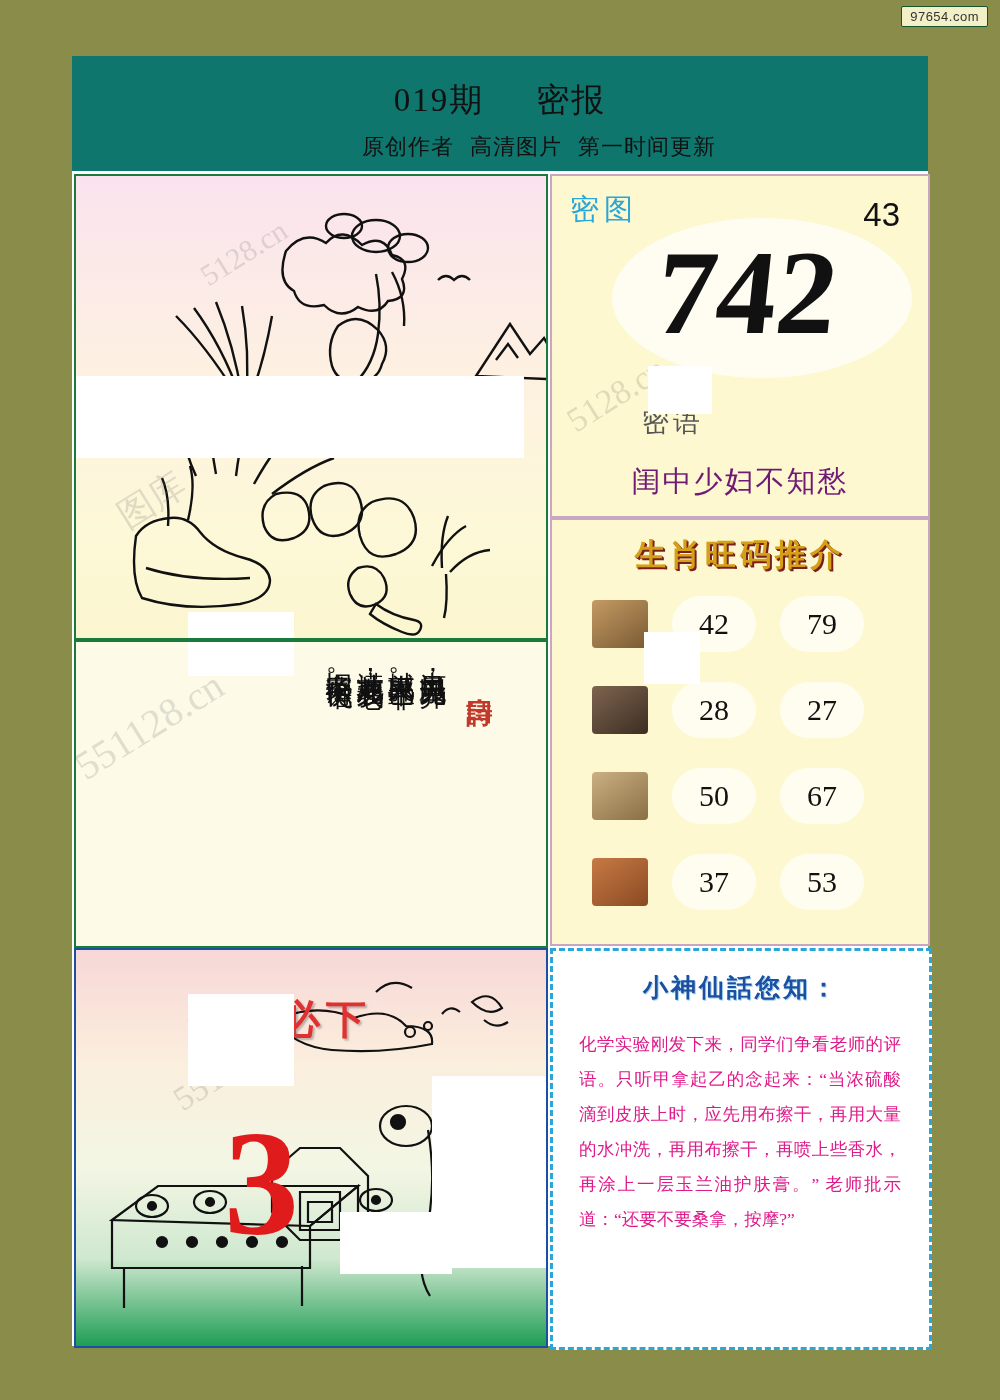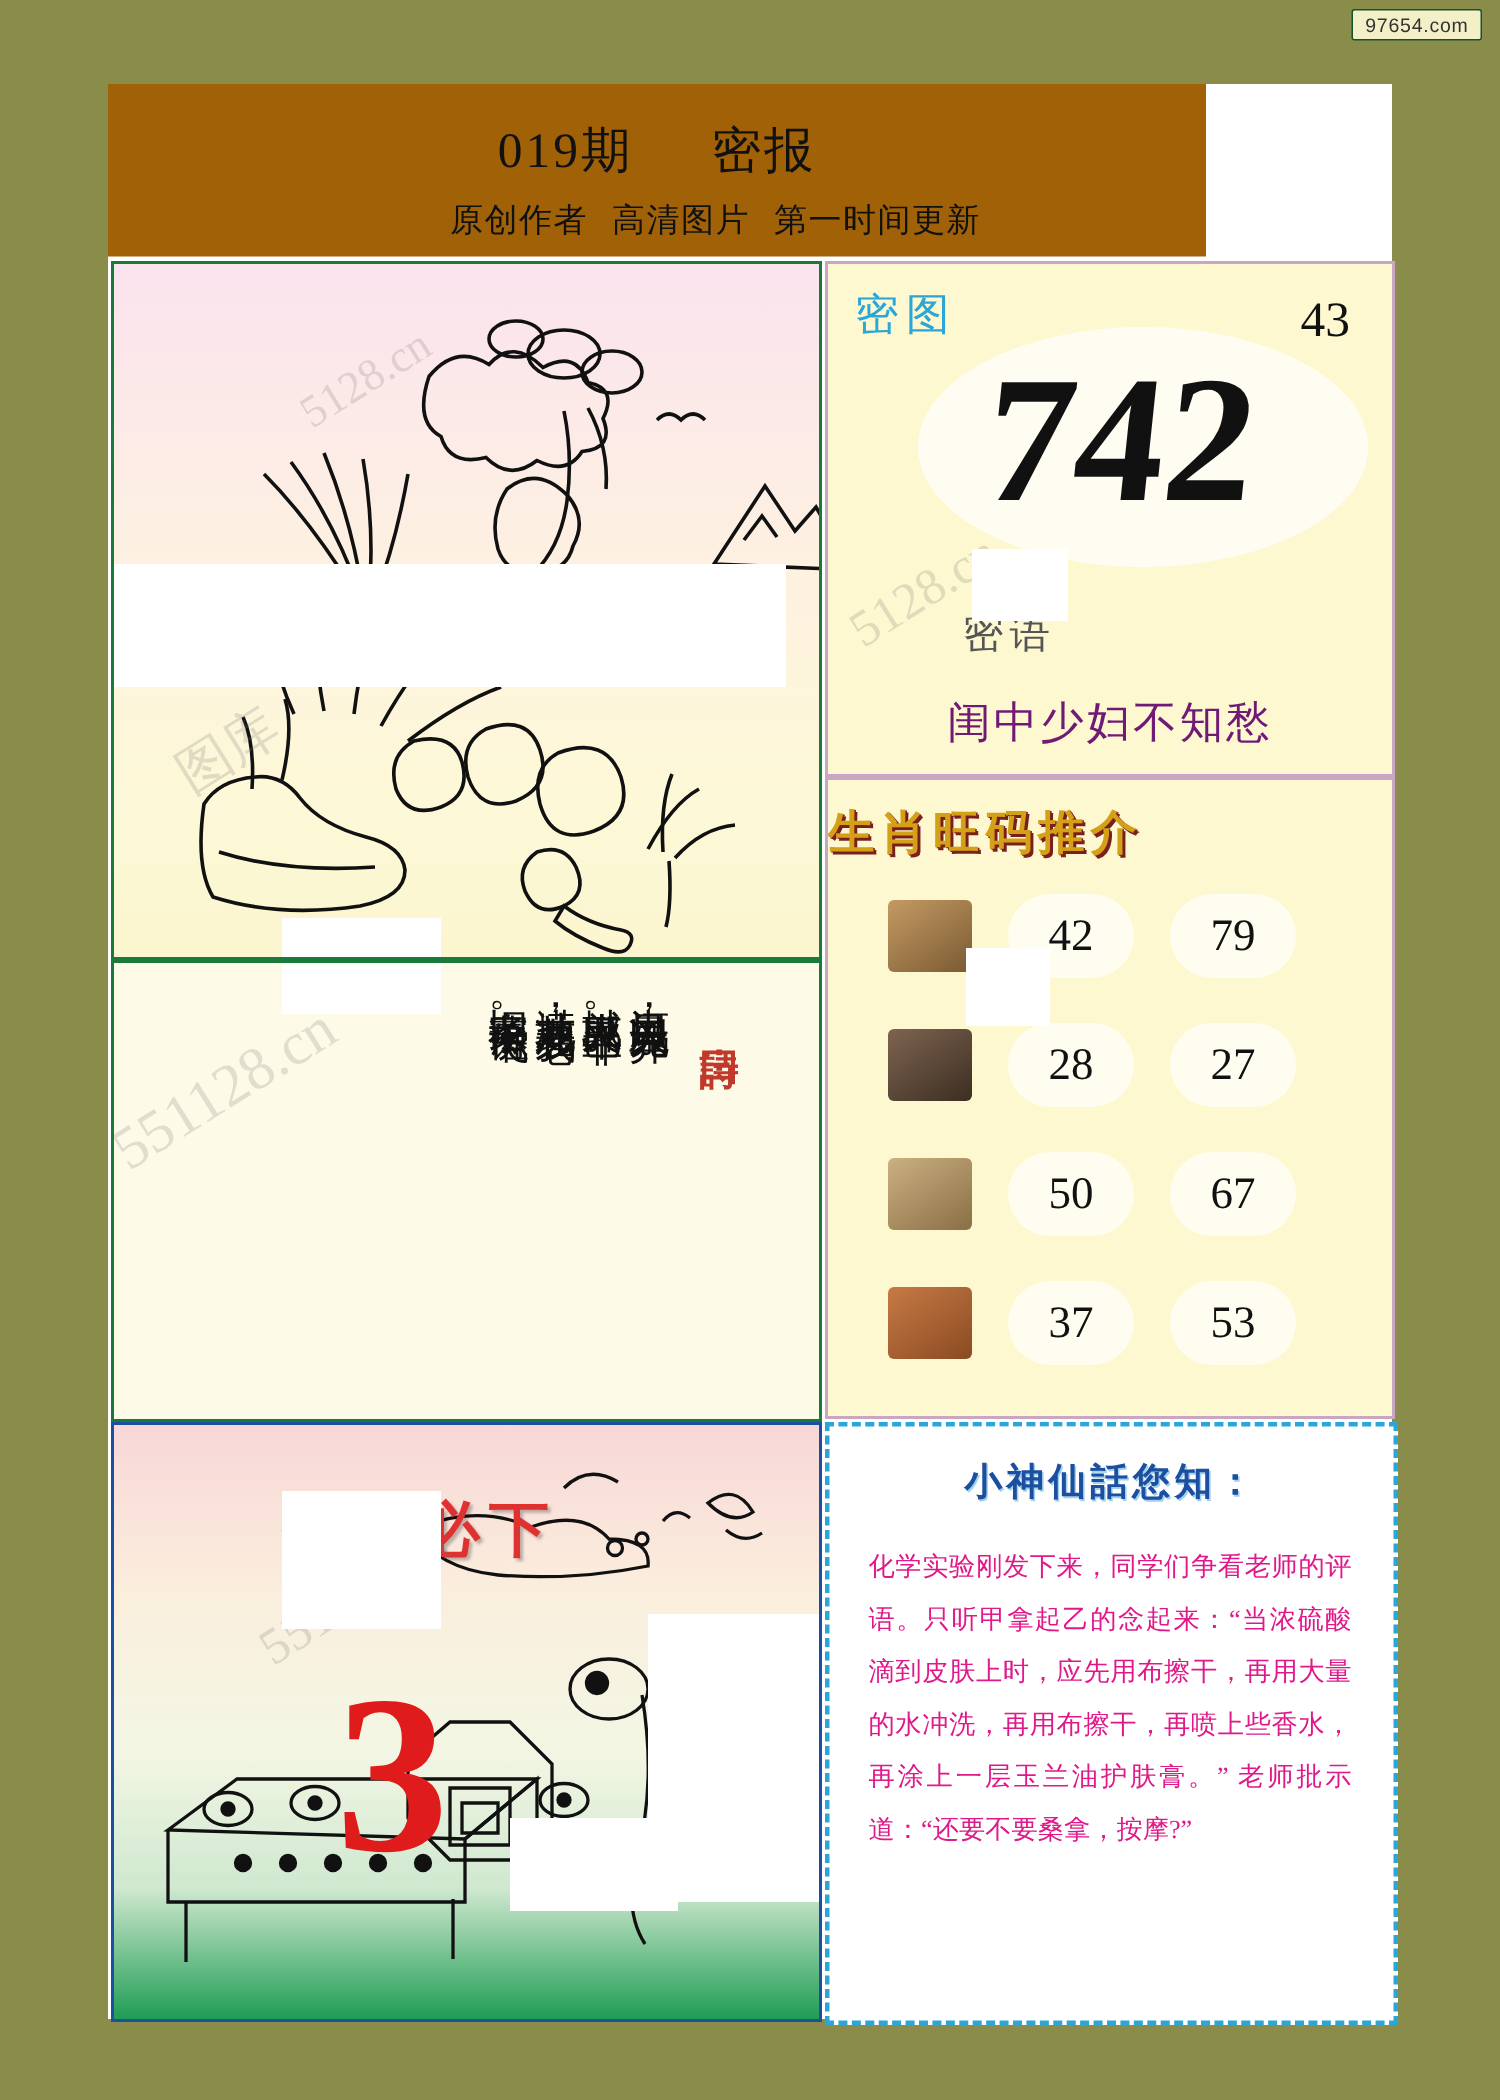--- a/index.html
+++ b/index.html
@@ -17,21 +17,21 @@
     letter-spacing:.5px;
     border:1px solid #14532d;
   }
   .page{
     position:absolute;left:72px;top:56px;
     width:856px;height:1290px;
     background:#fff;
   }
   
   .header{
-    position:absolute;left:0;top:0;width:732px;height:115px;background:#a16207;
+    position:absolute;left:0;top:0;width:856px;height:115px;background:#0f766e;
   }
   .hdr-title{
     position:absolute;width:100%;top:22px;text-align:center;
     font-size:33px;color:#111;letter-spacing:2px;
     font-family:"Liberation Serif", serif;
   }
   .hdr-title .gap{display:inline-block;width:52px;}
   .hdr-sub{
     position:absolute;width:100%;top:76px;text-align:center;
     font-size:22px;color:#111;letter-spacing:1px;
@@ -78,21 +78,21 @@
   .mitu{
     position:absolute;left:478px;top:118px;width:376px;height:340px;
     border:2px solid #c9a7c2;background:#fdf8cf;overflow:hidden;
   }
   .mitu-title{
     position:absolute;left:18px;top:14px;font-size:29px;color:#2aa6d8;
     font-family:"Liberation Serif", serif;letter-spacing:5px;font-weight:normal;
   }
   .mitu-num{
     position:absolute;right:28px;top:20px;font-size:33px;color:#111;
-    font-family:Liberation Serif, serif;
+    font-family:Liberation Sans, sans-serif;
   }
   .mitu-oval{
     position:absolute;left:60px;top:42px;width:300px;height:160px;
     background:#fffdf2;border-radius:50%;
   }
   .mitu-glyph{
     position:absolute;left:105px;top:48px;font-size:120px;color:#111;
     font-family:"Liberation Serif", serif;font-weight:bold;
     transform:skewX(-6deg);
   }
@@ -103,21 +103,21 @@
   .miyu-text{
     position:absolute;left:0;top:286px;width:100%;text-align:center;
     font-size:29px;color:#701a75;font-family:"Liberation Serif", serif;letter-spacing:2px;
   }
   
   .zodiac{
     position:absolute;left:478px;top:462px;width:376px;height:424px;
     border:2px solid #c9a7c2;background:#fdf8cf;overflow:hidden;
   }
   .zodiac-title{
-    position:absolute;width:100%;top:14px;text-align:left;
+    position:absolute;width:100%;top:14px;text-align:center;
     font-size:31px;font-weight:bold;color:#d4a017;letter-spacing:4px;
     font-family:"Liberation Serif", serif;
     text-shadow:1px 1px 0 #7a1f1f, 2px 2px 0 #7a1f1f;
   }
   .z-row{position:absolute;left:0;width:440px;height:70px;}
   .z-animal{
     position:absolute;left:40px;top:8px;width:56px;height:48px;border-radius:4px;
   }
   .z-n1,.z-n2{
     position:absolute;top:4px;width:84px;height:56px;border-radius:28px;

